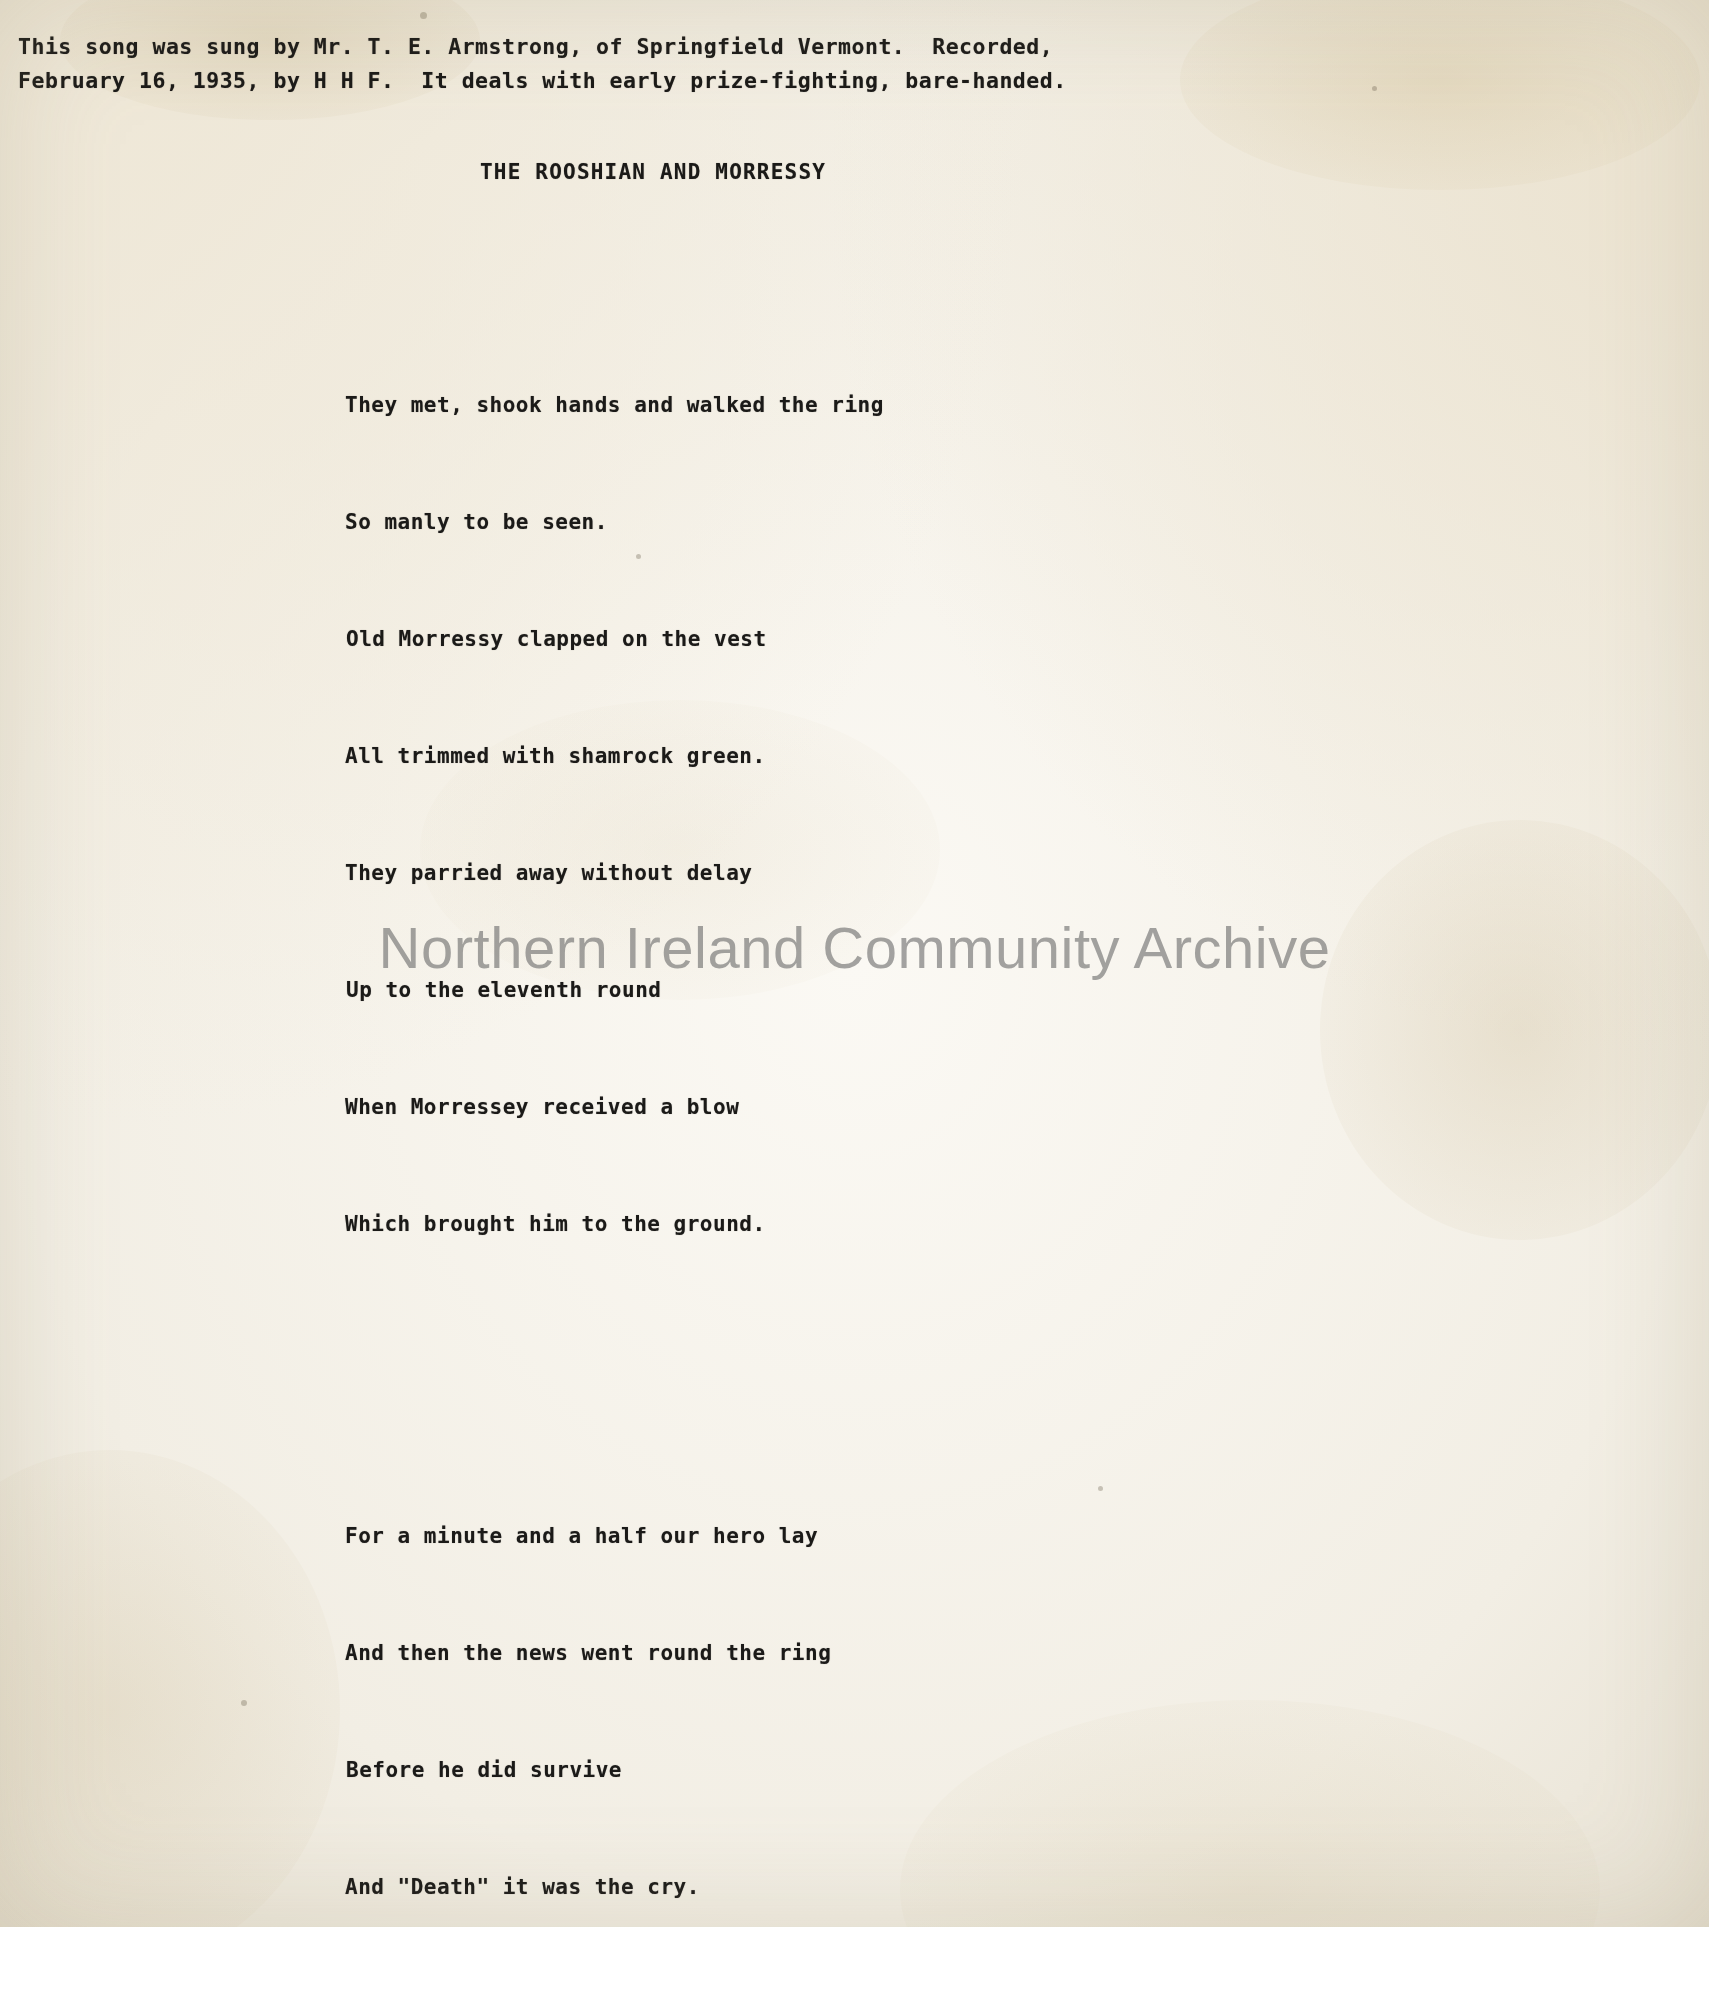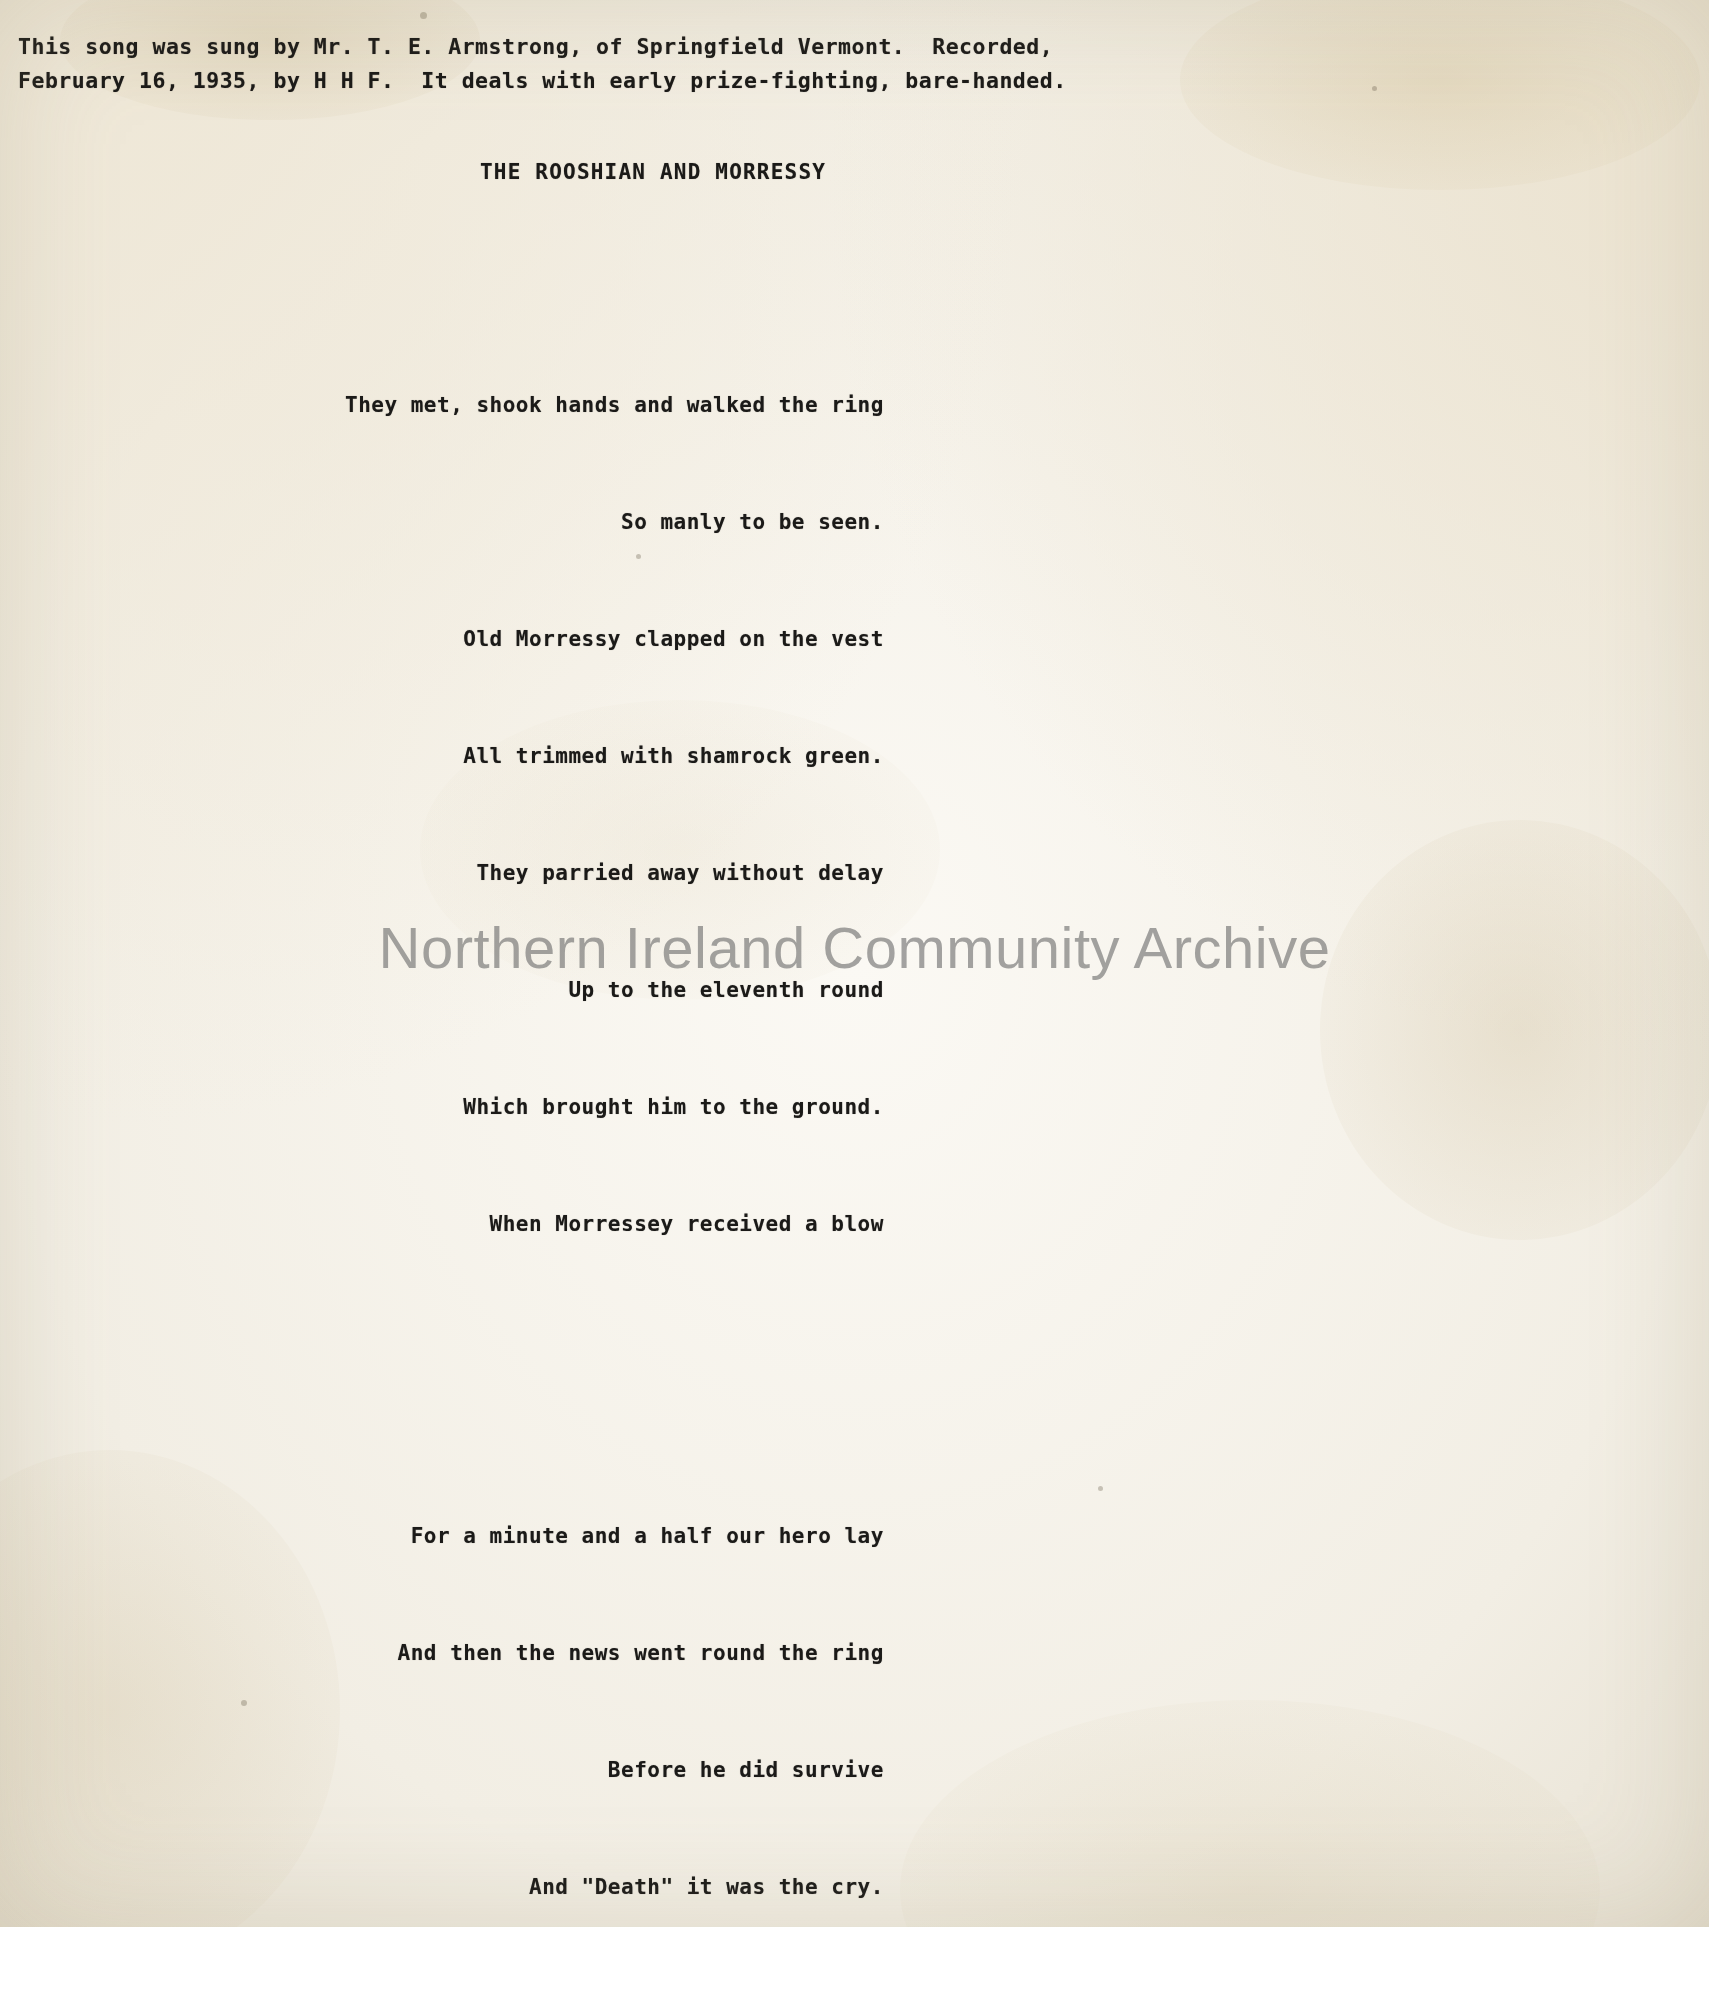--- a/index.html
+++ b/index.html
@@ -71,21 +71,21 @@
   }
 
   #lyrics {
     left: 345px;
     top: 230px;
     font-size: 21px;
     line-height: 39px;
     font-weight: bold;
   }
   .stanza { margin-bottom: 39px; }
-  .line { white-space: pre; text-align: right; }
+  .line { white-space: pre; }
 
   
   .stanza .line:nth-child(odd)  { margin-left: 0px; }
   .stanza .line:nth-child(3n)   { margin-left: 1px; }
 
   #watermark {
     position: absolute;
     left: 0;
     top: 914px;
     width: 1709px;
@@ -129,22 +129,22 @@
   <div class="typed" id="title">THE ROOSHIAN AND MORRESSY</div>
 
   <div class="typed" id="lyrics">
     <div class="stanza">
       <div class="line">They met, shook hands and walked the ring</div>
       <div class="line">So manly to be seen.</div>
       <div class="line">Old Morressy clapped on the vest</div>
       <div class="line">All trimmed with shamrock green.</div>
       <div class="line">They parried away without delay</div>
       <div class="line">Up to the eleventh round</div>
+      <div class="line">When Morressey received a blow</div>
       <div class="line">Which brought him to the ground.</div>
-      <div class="line">When Morressey received a blow</div>
     </div>
     <div class="stanza">
       <div class="line">For a minute and a half our hero lay</div>
       <div class="line">And then the news went round the ring</div>
       <div class="line">Before he did survive</div>
       <div class="line">And "Death" it was the cry.</div>
       <div class="line">When Morressey he rose again</div>
       
       
       

